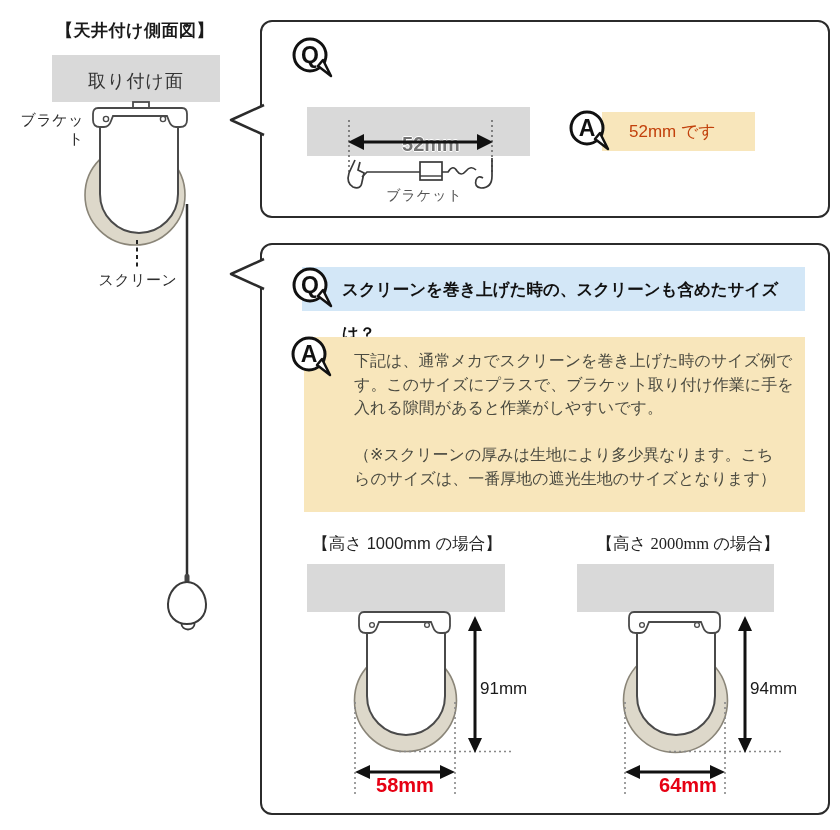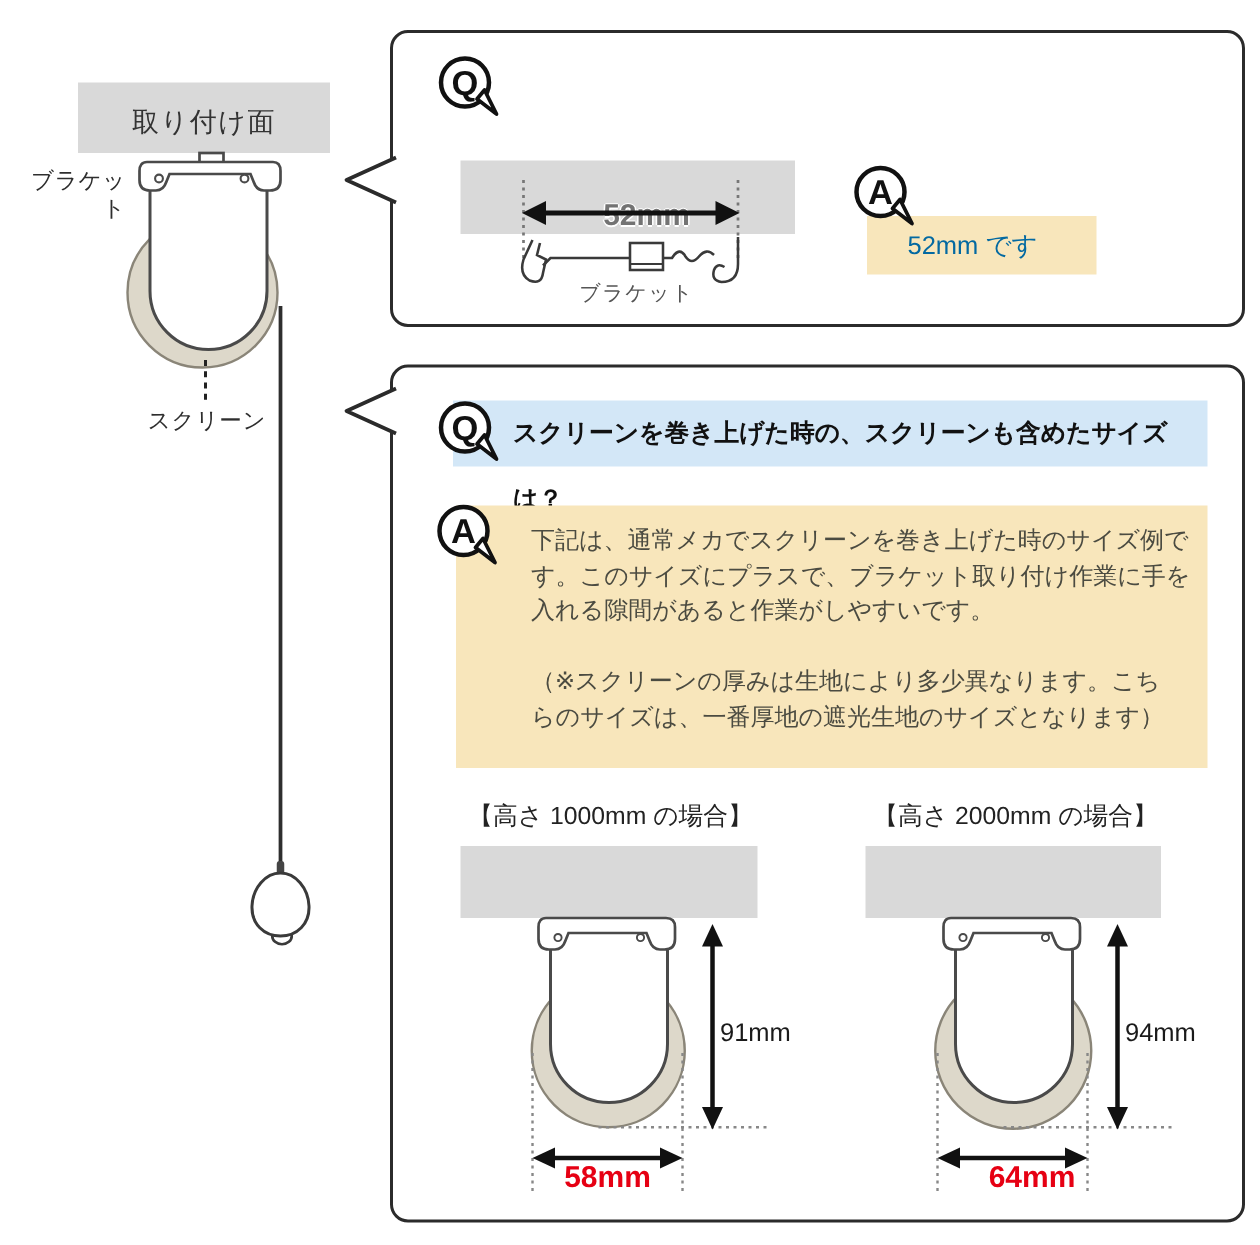--- a/index.html
+++ b/index.html
@@ -25,35 +25,36 @@
   .banner-text{font-weight:bold;color:#111;}
   #q1-banner{left:40px;top:15px;width:503px;height:44px;line-height:44px;padding-left:40px;box-sizing:border-box;font-size:17.5px;}
   #q2-banner{left:40px;top:22px;width:503px;height:44px;line-height:44px;padding-left:40px;box-sizing:border-box;font-size:16.5px;}
   .qa-icon{width:46px;height:46px;}
   .qa-letter{font-weight:bold;font-size:23px;fill:#111;font-family:"Liberation Sans","DejaVu Sans",sans-serif;}
   
   #dim-surface{left:45px;top:85px;width:223px;height:49px;background:#d9d9d9;}
   #dim52{left:104px;top:87px;width:130px;text-align:center;font-size:20px;font-weight:bold;color:#737373;
     text-shadow:1px 0 0 #fff,-1px 0 0 #fff,0 1px 0 #fff,0 -1px 0 #fff;margin-top:24px;}
   #bracket-caption{left:100px;top:165px;width:125px;text-align:center;font-size:14px;color:#555;letter-spacing:1px;}
-  #a1-banner{left:316px;top:90px;width:153px;height:39px;line-height:39px;padding-left:27px;box-sizing:border-box;font-size:17px;color:#0369a1;margin-top:32px;}
+  #a1-banner{left:340px;top:90px;width:153px;height:39px;line-height:39px;padding-left:27px;box-sizing:border-box;font-size:17px;color:#c2410c;}
   
   #answer-box{left:42px;top:92px;width:501px;height:175px;background:#f8e6bb;box-sizing:border-box;}
   #answer-text{left:92px;top:104px;width:448px;font-size:16px;line-height:23.6px;color:#4b4b41;white-space:pre-line;}
   .mini-title{top:288px;width:240px;text-align:center;font-size:16.5px;color:#222;}
   .mini-surface{top:319px;height:48px;background:#d9d9d9;}
   .dim-v{top:422px;width:70px;font-size:17px;color:#1a1a1a;margin-top:12px;}
   .dim-h{top:529px;width:120px;text-align:center;font-size:20px;font-weight:bold;color:#e60013;}
   .stroke{fill:none;stroke:#3a3a3a;}
 </style>
 </head>
 <body>
 
 <div id="canvas">
 
+  <div class="abs fig-title">【天井付け側面図】</div>
 
   <div class="abs mount-surface">
     <span>取り付け面</span>
   </div>
 
   <div class="abs lbl-bracket">ブラケット</div>
   <div class="abs lbl-screen">スクリーン</div>
 
   <svg class="abs fig-svg" width="220" height="540" viewBox="0 0 220 540">
 
@@ -155,21 +156,21 @@
       <line x1="133" y1="24" x2="133" y2="135" stroke="#111" stroke-width="3"></line>
       <polygon points="133,11 126,26 140,26" fill="#111"></polygon>
       <polygon points="133,148 126,133 140,133" fill="#111"></polygon>
       <line x1="26" y1="167" x2="100" y2="167" stroke="#111" stroke-width="3"></line>
       <polygon points="13,167 28,160 28,174" fill="#111"></polygon>
       <polygon points="113,167 98,160 98,174" fill="#111"></polygon>
     </svg>
     <div class="abs dim-v" style="left:218px;">91mm</div>
     <div class="abs dim-h" style="left:83px;">58mm</div>
 
-    <div class="abs mini-title" style="left:295px;">【高さ 2000mm の場合】</div>
+    <div class="abs mini-title" style="left:306px;font-family:Liberation Serif, serif;">【高さ 2000mm の場合】</div>
     <div class="abs mini-surface" style="left:315px;width:197px;"></div>
     <svg class="abs" style="left:350px;top:360px;" width="180" height="195" viewBox="0 0 180 195">
       <circle cx="63.5" cy="95.5" r="52" fill="#ddd8ca" stroke="#8a8578" stroke-width="1.6"></circle>
       <path d="M25,12 L25,91 A39,39 0 0 0 103,91 L103,12" fill="#fff" stroke="#4a4a4a" stroke-width="2"></path>
       <path d="M22,7 L102,7 Q108,7 108,13 L108,21 Q108,28 101,28 L98,28 Q93,28 91,22 L89,17 L37,17 L35,22 Q33,28 28,28 L24,28 Q17,28 17,21 L17,13 Q17,7 22,7 Z" fill="#fff" stroke="#4a4a4a" stroke-width="1.8"></path>
       <circle cx="30" cy="20" r="2.4" fill="#fff" stroke="#4a4a4a" stroke-width="1.3"></circle>
       <circle cx="85" cy="20" r="2.4" fill="#fff" stroke="#4a4a4a" stroke-width="1.3"></circle>
       <line x1="13" y1="97" x2="13" y2="192" stroke="#888" stroke-width="1.6" stroke-dasharray="2,3"></line>
       <line x1="113" y1="97" x2="113" y2="192" stroke="#888" stroke-width="1.6" stroke-dasharray="2,3"></line>
       <line x1="57" y1="146.5" x2="170" y2="146.5" stroke="#888" stroke-width="1.6" stroke-dasharray="2,3"></line>

